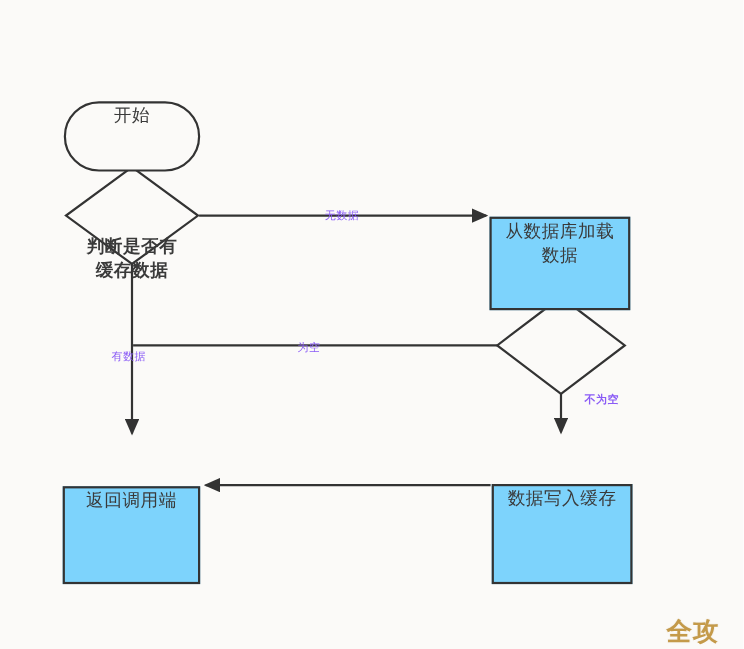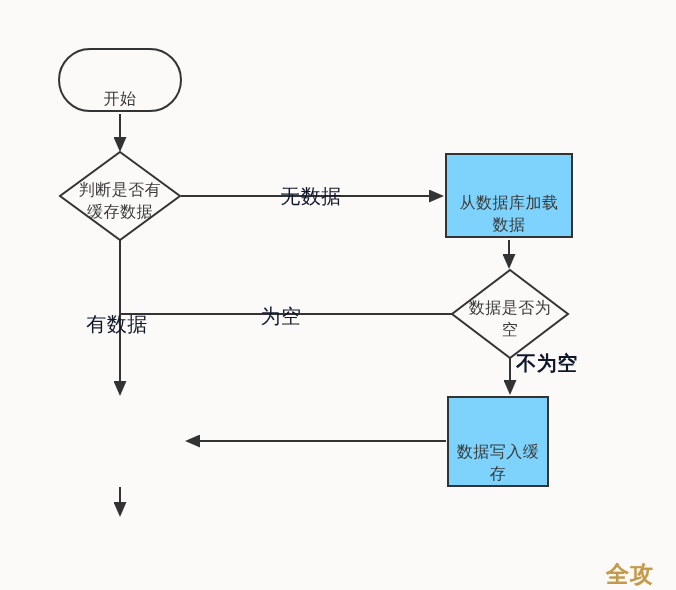--- a/index.html
+++ b/index.html
@@ -17,46 +17,48 @@
   }
   svg.connector-layer {
     position: absolute;
     left: 0; top: 0;
     width: 676px; height: 590px;
   }
   .node {
     position: absolute;
     box-sizing: border-box;
     display: flex;
-    align-items: flex-end;
+    align-items: flex-start;
     justify-content: center;
     text-align: center;
     color: #3a3a3a;
     font-size: 16px;
     line-height: 1.38;
     letter-spacing: 0.5px;
+    margin-top: 44px;
   }
   .terminator {
     border: 2px solid #333333;
     border-radius: 32px;
     background: #fbfaf8;
   }
   .process {
     border: 2px solid #333333;
     background: #7dd3fc;
   }
   .diamond-label {
     
     background: transparent;
+    font-weight: bold;
   }
   .edge-label {
     position: absolute;
     transform: translate(-50%, -50%);
-    font-size: 20px;
-    color: #0f172a;
+    font-size: 10px;
+    color: #8b5cf6;
     letter-spacing: 0.5px;
     white-space: nowrap;
     text-align: center;
   }
   .watermark {
     position: absolute;
     left: 606px;
     top: 559px;
     font-size: 23px;
     font-weight: bold;
@@ -95,28 +97,28 @@
   </div>
 
   <div class="node diamond-label" style="left:75px; top:169px; width:90px; height:54px;">
     <span>判断是否有缓存数据</span>
   </div>
 
   <div class="node process" style="left:445px; top:153px; width:128px; height:85px; padding:0 10px;">
     <span>从数据库加载数据</span>
   </div>
 
-  <div class="node diamond-label" style="left:466px; top:287px; width:88px; height:54px;">
-    <span>数据是否为空</span>
-  </div>
 
-  <div class="node process" style="left:447px; top:396px; width:102px; height:91px;">
+  <div class="node process" style="left:447px; top:396px; width:128px; height:91px;">
     <span>数据写入缓存</span>
   </div>
 
+  <div class="node process" style="left:57px; top:398px; width:125px; height:89px;">
+    <span>返回调用端</span>
+  </div>
 
 
   <div class="edge-label" style="left:311px; top:196px;">无数据</div>
   <div class="edge-label" style="left:117px; top:324px;">有数据</div>
   <div class="edge-label" style="left:281px; top:316px;font-family:Liberation Mono, monospace;">为空</div>
   <div class="edge-label" style="left:547px; top:363px;font-weight:bold;">不为空</div>
 
   <div class="watermark">全攻略</div>
 
 </div>

